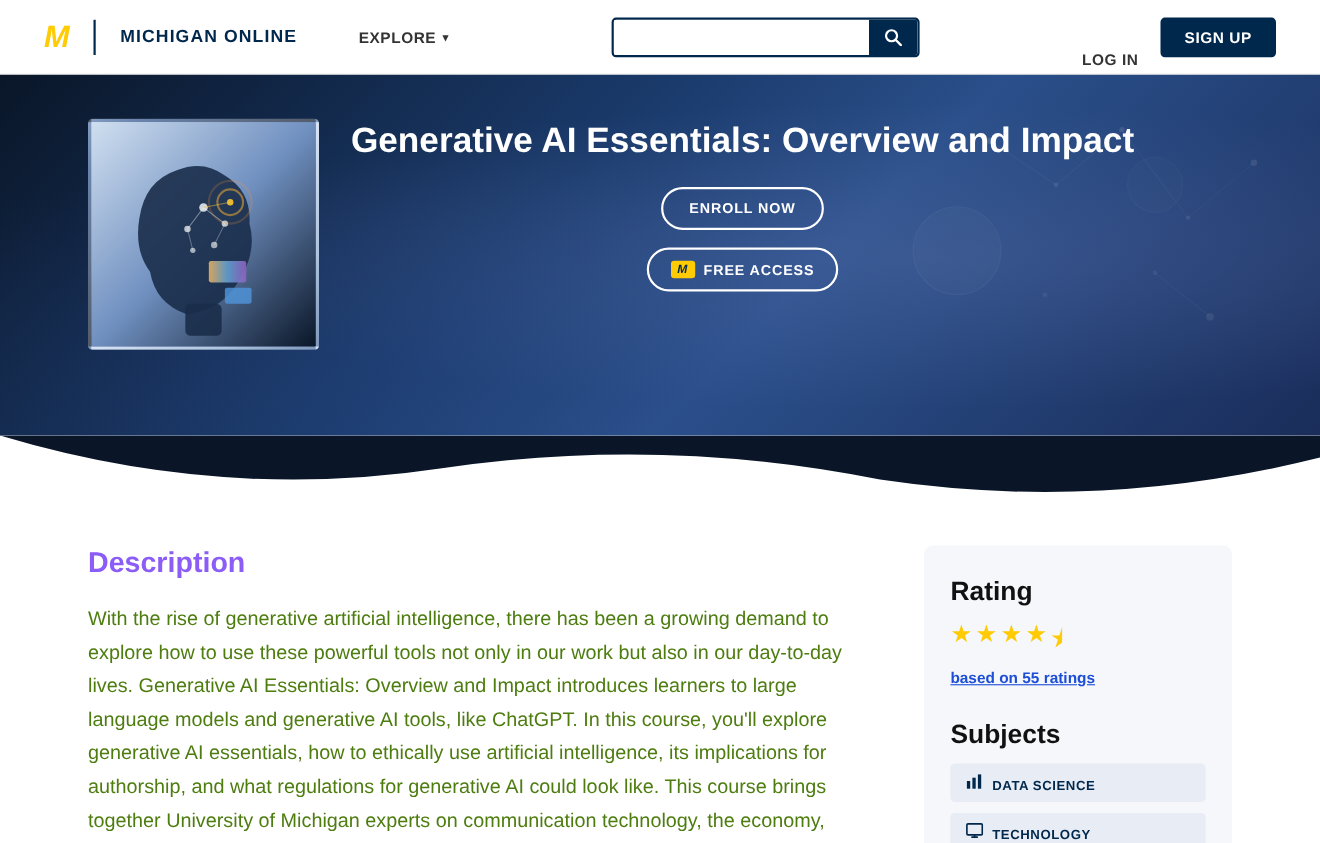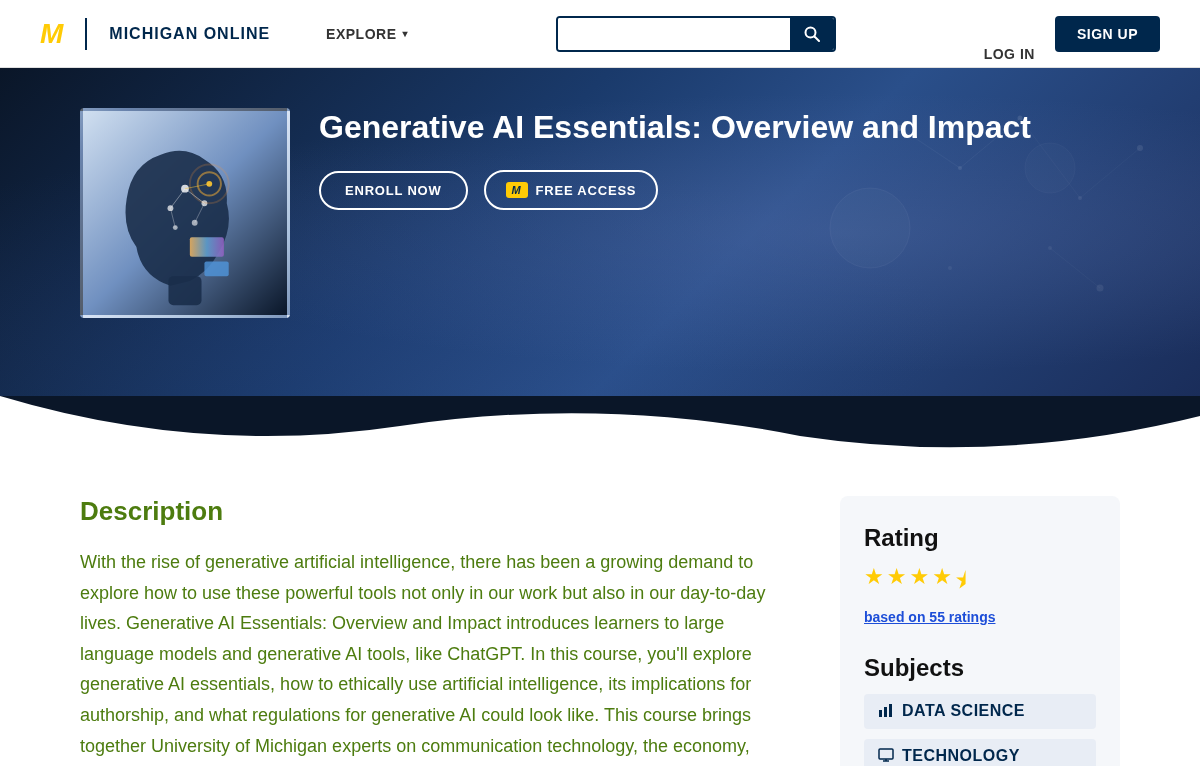--- a/index.html
+++ b/index.html
@@ -169,20 +169,21 @@
       font-size: 32px;
       font-weight: 700;
       color: #fff;
       margin-bottom: 24px;
       line-height: 1.2;
     }
     .hero-buttons {
       display: flex;
       gap: 16px;
       align-items: center;
+      flex-direction: column;
     }
     .enroll-btn {
       padding: 10px 24px;
       border: 2px solid #fff;
       border-radius: 30px;
       background: transparent;
       color: #fff;
       font-size: 13px;
       font-weight: 700;
       cursor: pointer;
@@ -236,21 +237,21 @@
     .content-left {
       flex: 1;
     }
     .content-right {
       width: 280px;
       flex-shrink: 0;
     }
     .description-title {
       font-size: 26px;
       font-weight: 700;
-      color: #4d7c0f;
+      color: #8b5cf6;
       margin-bottom: 20px;
     }
     .description-text {
       font-size: 18px;
       line-height: 1.7;
       color: #4d7c0f;
     }
 
     
     .sidebar-card {
@@ -290,26 +291,26 @@
       cursor: pointer;
       font-weight: bold;
     }
     .subject-tags {
       display: flex;
       flex-direction: column;
       gap: 10px;
     }
     .subject-tag {
       display: flex;
-      align-items: flex-start;
+      align-items: flex-end;
       gap: 8px;
       background: #e8edf5;
       padding: 8px 14px;
       border-radius: 4px;
-      font-size: 16px;
+      font-size: 12px;
       font-weight: 700;
       color: #00274C;
       letter-spacing: 0.5px;
       cursor: pointer;
     }
     .tag-icon {
       font-size: 14px;
     }
   </style>
 </head>

